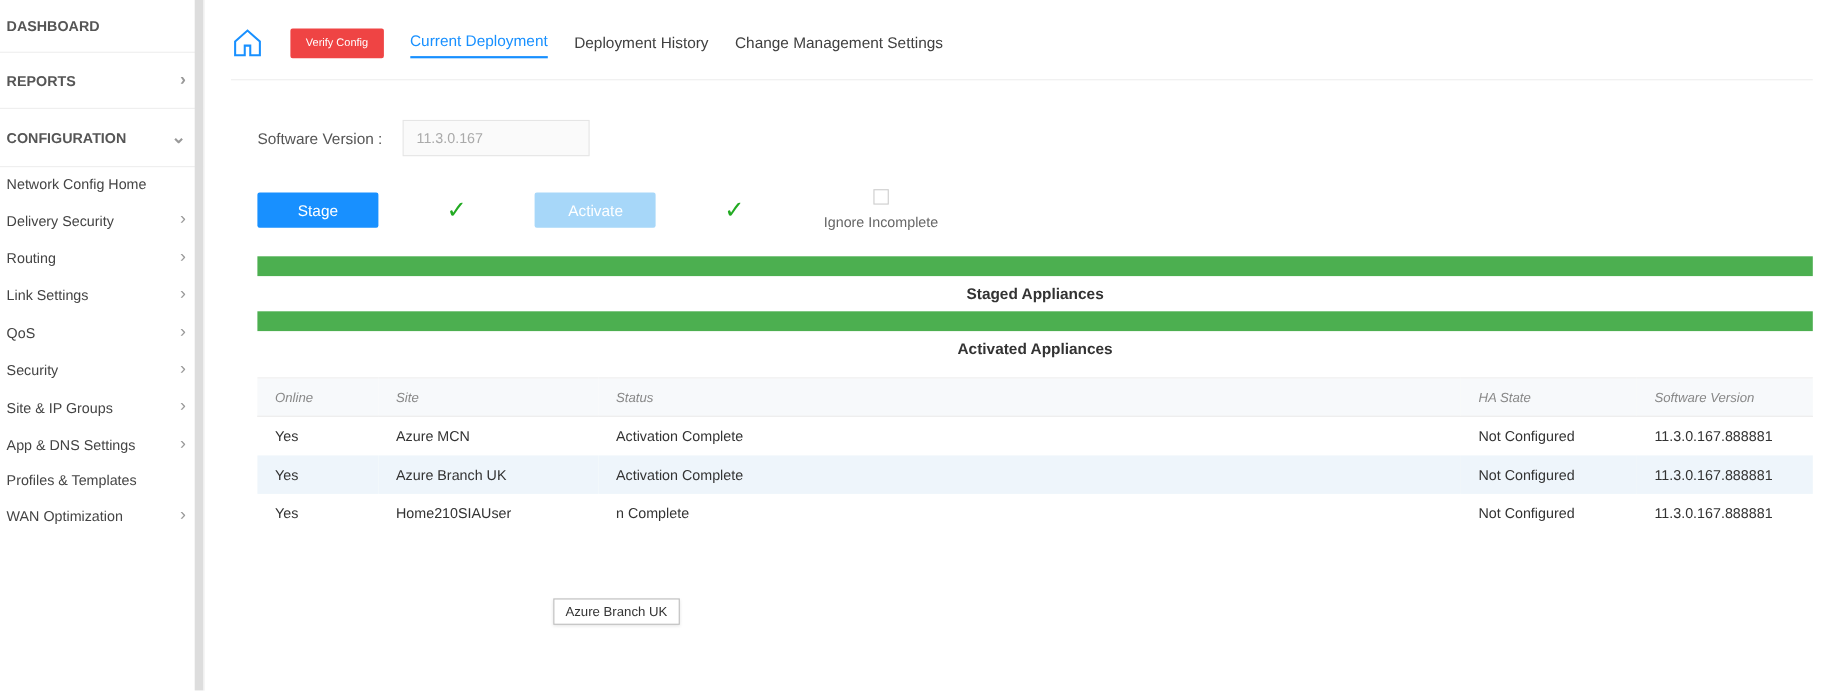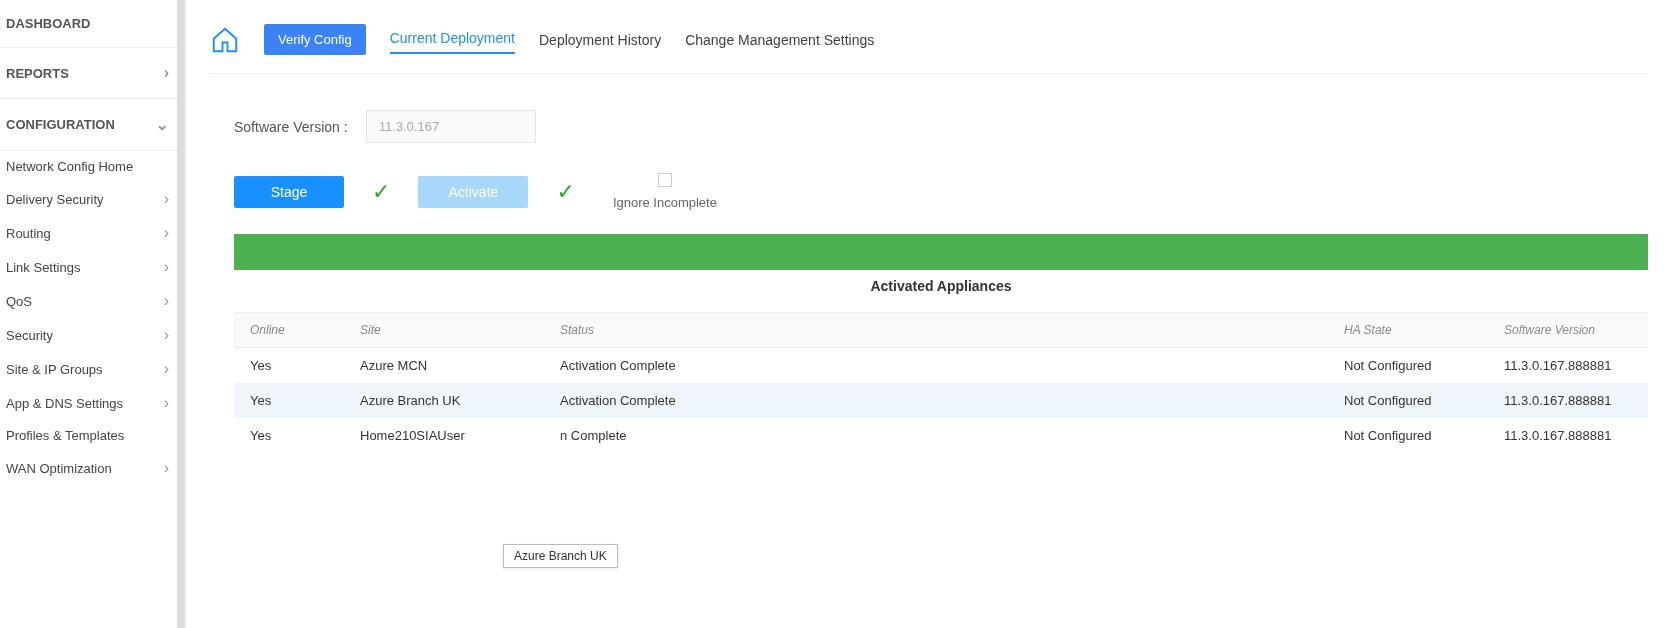--- a/index.html
+++ b/index.html
@@ -10,30 +10,30 @@
     .sidebar::after { content: ''; position: absolute; right: 0; top: 0; bottom: 0; width: 8px; background: #ddd; }
     .nav-item { display: flex; align-items: center; justify-content: space-between; padding: 12px 16px 12px 6px; border-bottom: 1px solid #eee; color: #555; cursor: pointer; }
     .nav-item.section { font-weight: 600; color: #555; padding-top: 16px; padding-bottom: 16px; }
     .nav-item.sub { padding: 8px 16px 8px 6px; border-bottom: none; font-size: 13px; color: #444; }
     .chevron { color: #999; font-size: 16px; }
 
     
     .main { flex: 1; padding: 24px 24px 0 24px; overflow: hidden; }
     .tabs { display: flex; align-items: center; gap: 24px; border-bottom: 1px solid #eee; padding-bottom: 18px; }
     .home-icon { color: #1890ff; width: 30px; height: 30px; }
-    .tab-btn { background: #3b82f6; color: #fff; padding: 8px 14px; border: none; border-radius: 2px; font-size: 13px; cursor: pointer; }
+    .tab-btn { background: #ef4444; color: #fff; padding: 8px 14px; border: none; border-radius: 2px; font-size: 10px; cursor: pointer; }
     .tab-link { color: #404040; font-size: 14px; cursor: pointer; padding: 4px 0; }
     .tab-link.active { color: #1890ff; border-bottom: 2px solid #1890ff; padding-bottom: 6px; }
 
     .content { padding-left: 24px; padding-top: 36px; }
     .sw-row { display: flex; align-items: center; gap: 18px; margin-bottom: 30px; }
     .sw-label { color: #555; font-size: 14px; }
     .sw-input { width: 170px; padding: 8px 12px; border: 1px solid #e5e5e5; background: #fafafa; color: #aaa; font-size: 13px; }
 
-    .action-row { display: flex; align-items: center; gap: 28px; margin-bottom: 24px; }
+    .action-row { display: flex; align-items: center; gap: 62px; margin-bottom: 24px; }
     .btn { min-width: 110px; padding: 8px 24px; border: none; border-radius: 2px; font-size: 14px; cursor: pointer; text-align: center; }
     .btn-primary { background: #1890ff; color: #fff; }
     .btn-light { background: #a7d7f9; color: #fff; }
     .check { color: #22aa22; font-size: 22px; }
     .checkbox-wrap { display: flex; align-items: center; gap: 8px; color: #666; margin-left: 10px; flex-direction: column; }
     .checkbox { width: 14px; height: 14px; border: 1px solid #ccc; display: inline-block; }
 
     .green-bar { height: 18px; background: #4caf50; }
     .section-title { text-align: center; font-weight: 600; font-size: 14px; padding: 8px 0; color: #333; }
 
@@ -126,20 +126,21 @@
       <span class="check">✓</span>
       <button class="btn btn-light">Activate</button>
       <span class="check">✓</span>
       <label class="checkbox-wrap">
         <span class="checkbox"></span>
         <span>Ignore Incomplete</span>
       </label>
     </div>
 
     <div class="green-bar"></div>
+    <div class="section-title">Staged Appliances</div>
     <div class="green-bar"></div>
     <div class="section-title">Activated Appliances</div>
 
 
     <table class="data-table">
       <colgroup>
         <col style="width:110px">
         <col style="width:200px">
         <col>
         <col style="width:160px">

